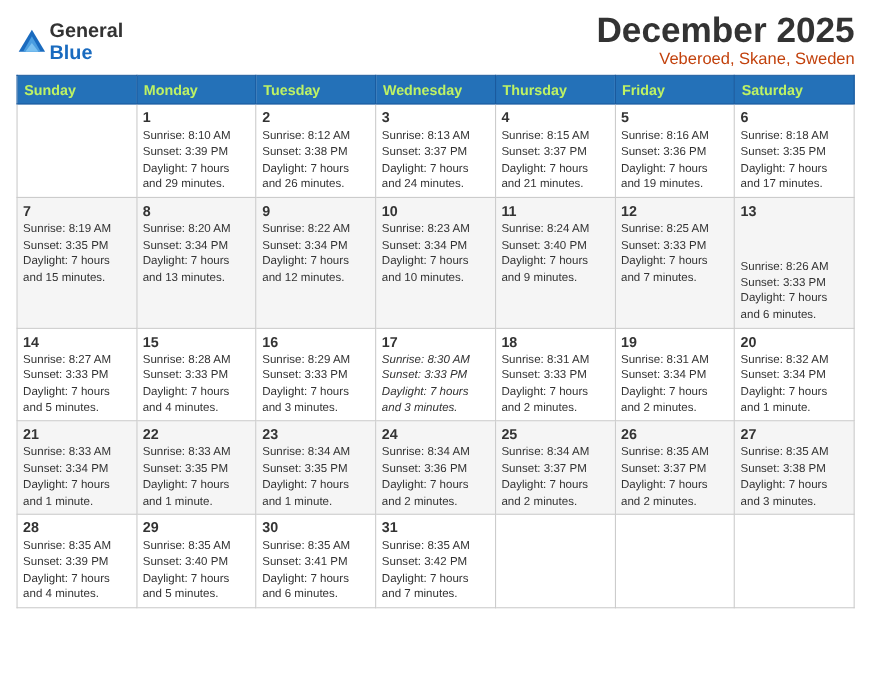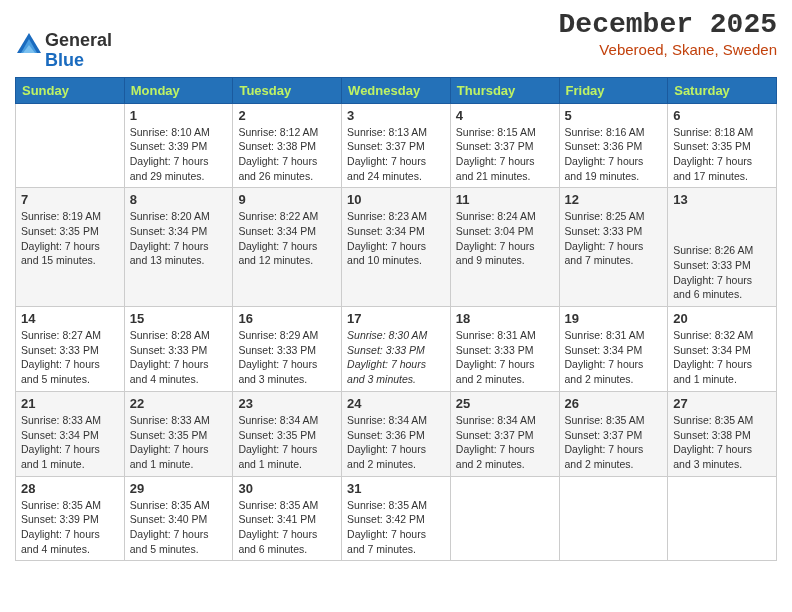--- a/index.html
+++ b/index.html
@@ -15,22 +15,22 @@
       padding: 10px 15px 10px 15px;
     }
     .header-row {
       display: flex;
       justify-content: space-between;
       align-items: flex-start;
       margin-bottom: 6px;
     }
     .logo {
       display: flex;
-      align-items: flex-start;
-      margin-top: 21px;
+      align-items: center;
+      margin-top: 9px;
     }
     .logo-text {
       display: flex;
       flex-direction: column;
       line-height: 1.1;
     }
     .logo-general {
       font-size: 18px;
       font-weight: bold;
       color: #333;
@@ -42,25 +42,24 @@
     }
     .logo-icon {
       width: 28px;
       height: 28px;
       margin-right: 2px;
     }
     .title-block {
       text-align: right;
     }
     .main-title {
-      font-size: 28px;
+      font-size: 32px;
       font-weight: bold;
       color: #333;
       line-height: 1.1;
-      font-family: Liberation Mono, monospace;
     }
     .subtitle {
       font-size: 15px;
       color: #c2410c;
     }
     .calendar {
       width: 100%;
       border-collapse: collapse;
       border: 1px solid #ccc;
     }
@@ -207,21 +206,21 @@
           <td>
             <span class="day-number">10</span>
             <div class="day-info" style="white-space: pre-line;">Sunrise: 8:23 AM
 Sunset: 3:34 PM
 Daylight: 7 hours
 and 10 minutes.</div>
           </td>
           <td>
             <span class="day-number">11</span>
             <div class="day-info" style="white-space: pre-line;">Sunrise: 8:24 AM
-Sunset: 3:04 PM
+Sunset: 3:40 PM
 Daylight: 7 hours
 and 9 minutes.</div>
           </td>
           <td>
             <span class="day-number">12</span>
             <div class="day-info" style="white-space: pre-line;">Sunrise: 8:25 AM
 Sunset: 3:33 PM
 Daylight: 7 hours
 and 7 minutes.</div>
           </td>

